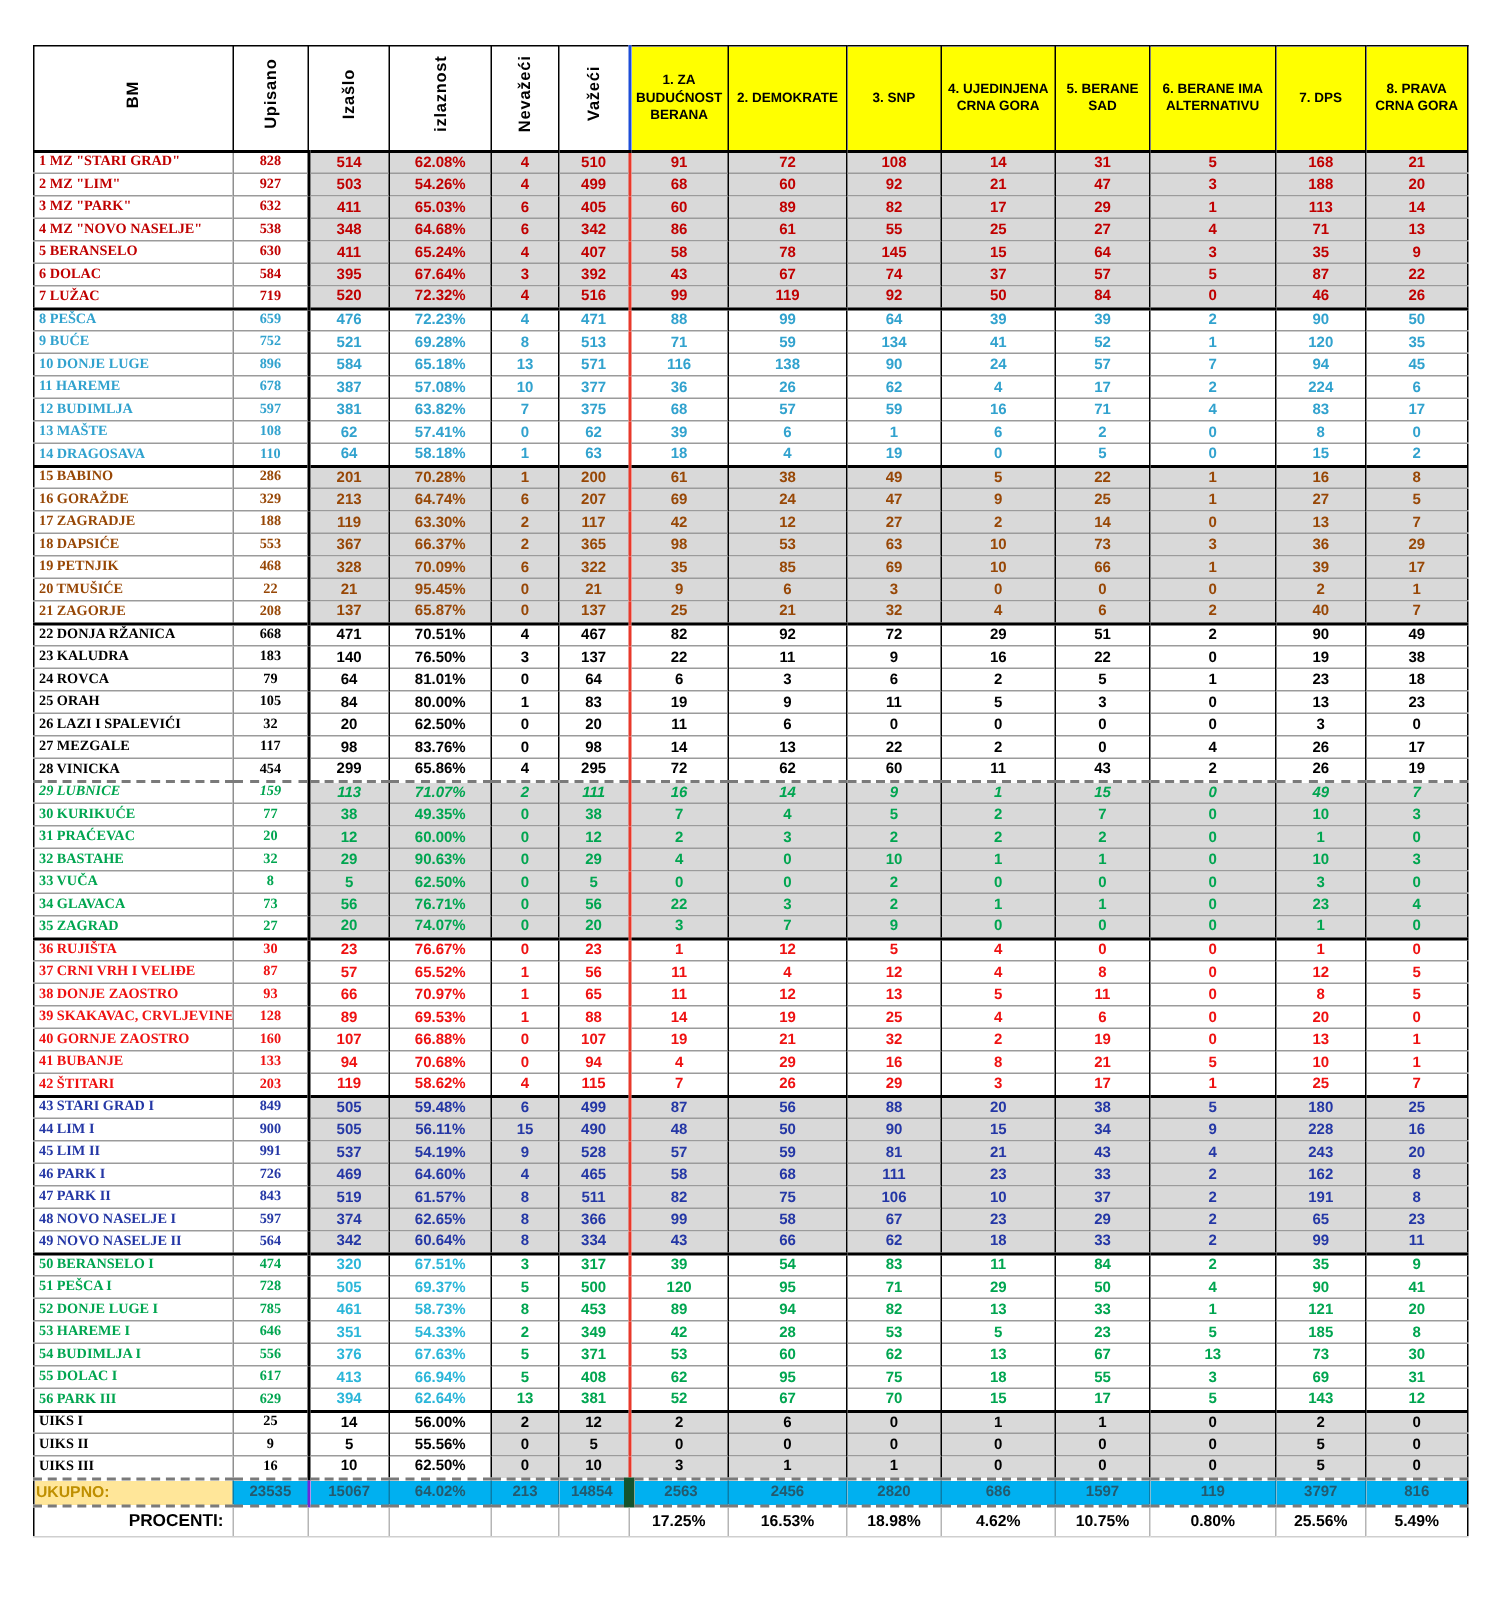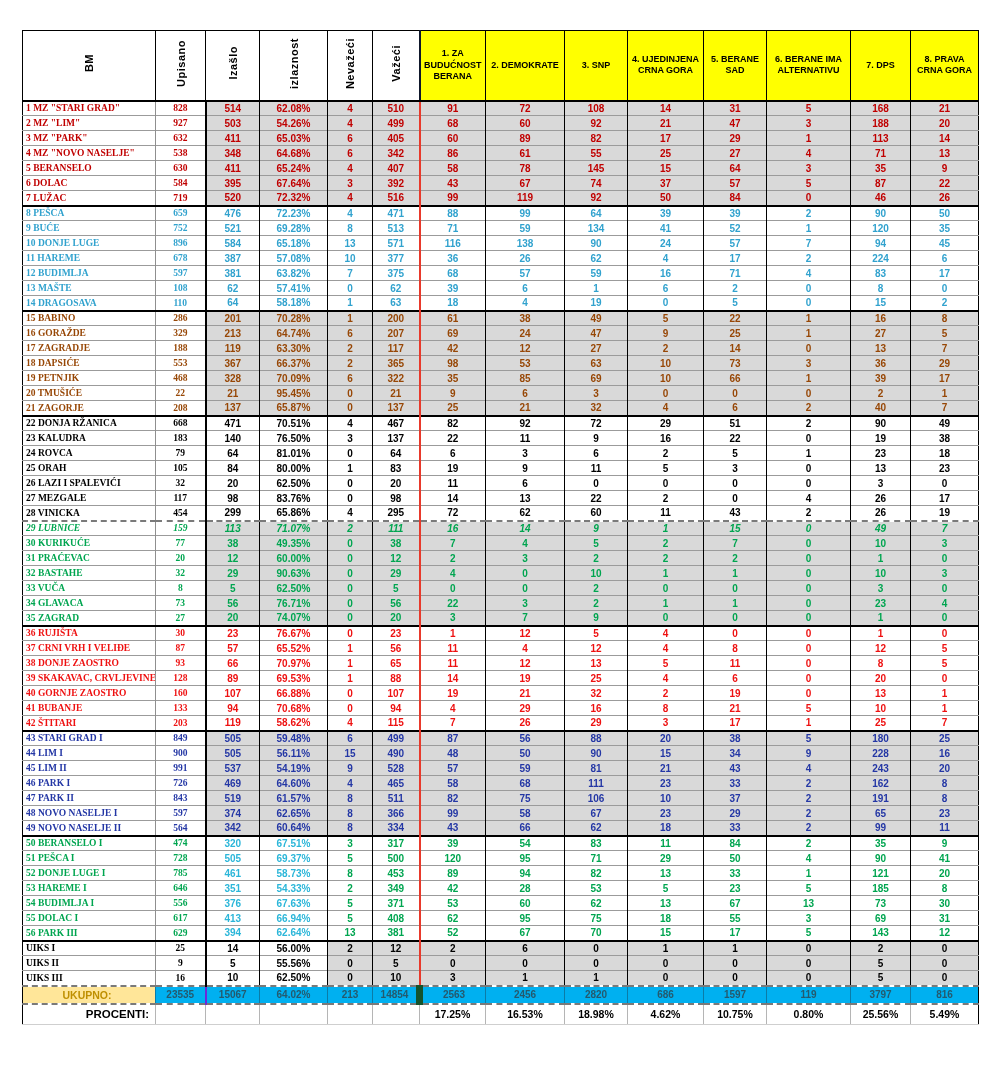--- a/index.html
+++ b/index.html
@@ -8,21 +8,21 @@
   table{border-collapse:collapse;table-layout:fixed;width:956px;border:1px solid #000;}
   th,td{overflow:hidden;white-space:nowrap;box-sizing:border-box;}
 
   
   thead th{height:70px;vertical-align:middle;text-align:center;background:#fff;
            border:1px solid #000;border-bottom:2px solid #000;}
   thead th .rot{writing-mode:vertical-rl;transform:rotate(180deg);display:inline-block;
            font-size:11px;font-weight:bold;color:#000;letter-spacing:.5px;}
   thead th.party{background:#FFFF00;font-size:9px;font-weight:bold;color:#000;
            white-space:normal;line-height:1.25;padding:1px 2px;}
-  thead th.party-first{border-left:2px solid #0f172a;}
+  thead th.party-first{border-left:2px solid #1d4ed8;}
 
   
   tbody td{height:15px;padding:0 1px;text-align:center;font-weight:bold;font-size:10px;
            border-top:1px solid #9b9b9b;border-left:1px solid #000;}
   tbody td.cell-name{text-align:left;padding-left:3px;font-family:"Liberation Serif",serif;
            font-size:9.5px;border-left:none;}
   tbody td.cell-u{font-family:"Liberation Serif",serif;font-size:9.5px;border-left:1px solid #8f8f8f;}
   tbody td.cell-i{border-left:2px solid #000;}
   tbody td.first-vote{border-left:2px solid #E8392B;}
   td.shade{background:#D9D9D9;}
@@ -39,21 +39,21 @@
   tr.grp-h td.cell-i,tr.grp-h td.cell-pct{color:#2BB6D9;margin-left:24px;}
   tr.grp-u td{color:#000000;}
 
   
   tr.bt-t td{border-top:2px solid #000;}
   tr.bt-d td{border-top:2px dashed #7a7a7a;font-style:italic;}
 
   
   tr.totals td{height:18px;background:#00B0F0;color:#245A6E;font-size:10px;font-weight:bold;
            border-top:2px dashed #7a7a7a;border-bottom:2px dashed #7a7a7a;border-left:1px solid #0a7ca8;}
-  tr.totals td.cell-label{background:#FFE699;color:#BF8F00;text-align:center;padding-right:5px;
+  tr.totals td.cell-label{background:#FFE699;color:#BF8F00;text-align:left;padding-right:5px;
            font-size:10.5px;border-left:none;}
   tr.totals td.cell-i{border-left:2px solid #6d28d9;}
   tr.totals td.first-vote{border-left:7px solid #14532d;}
 
   
   tr.percents td{height:21px;background:#fff;color:#000;font-weight:bold;font-size:10.5px;
            border-top:1px solid #000;border-left:1px solid #b5b5b5;border-bottom:1px solid #cfcfcf;}
   tr.percents td.cell-label{text-align:right;padding-right:6px;font-size:11.5px;border-left:none;}
 </style>
 </head>

